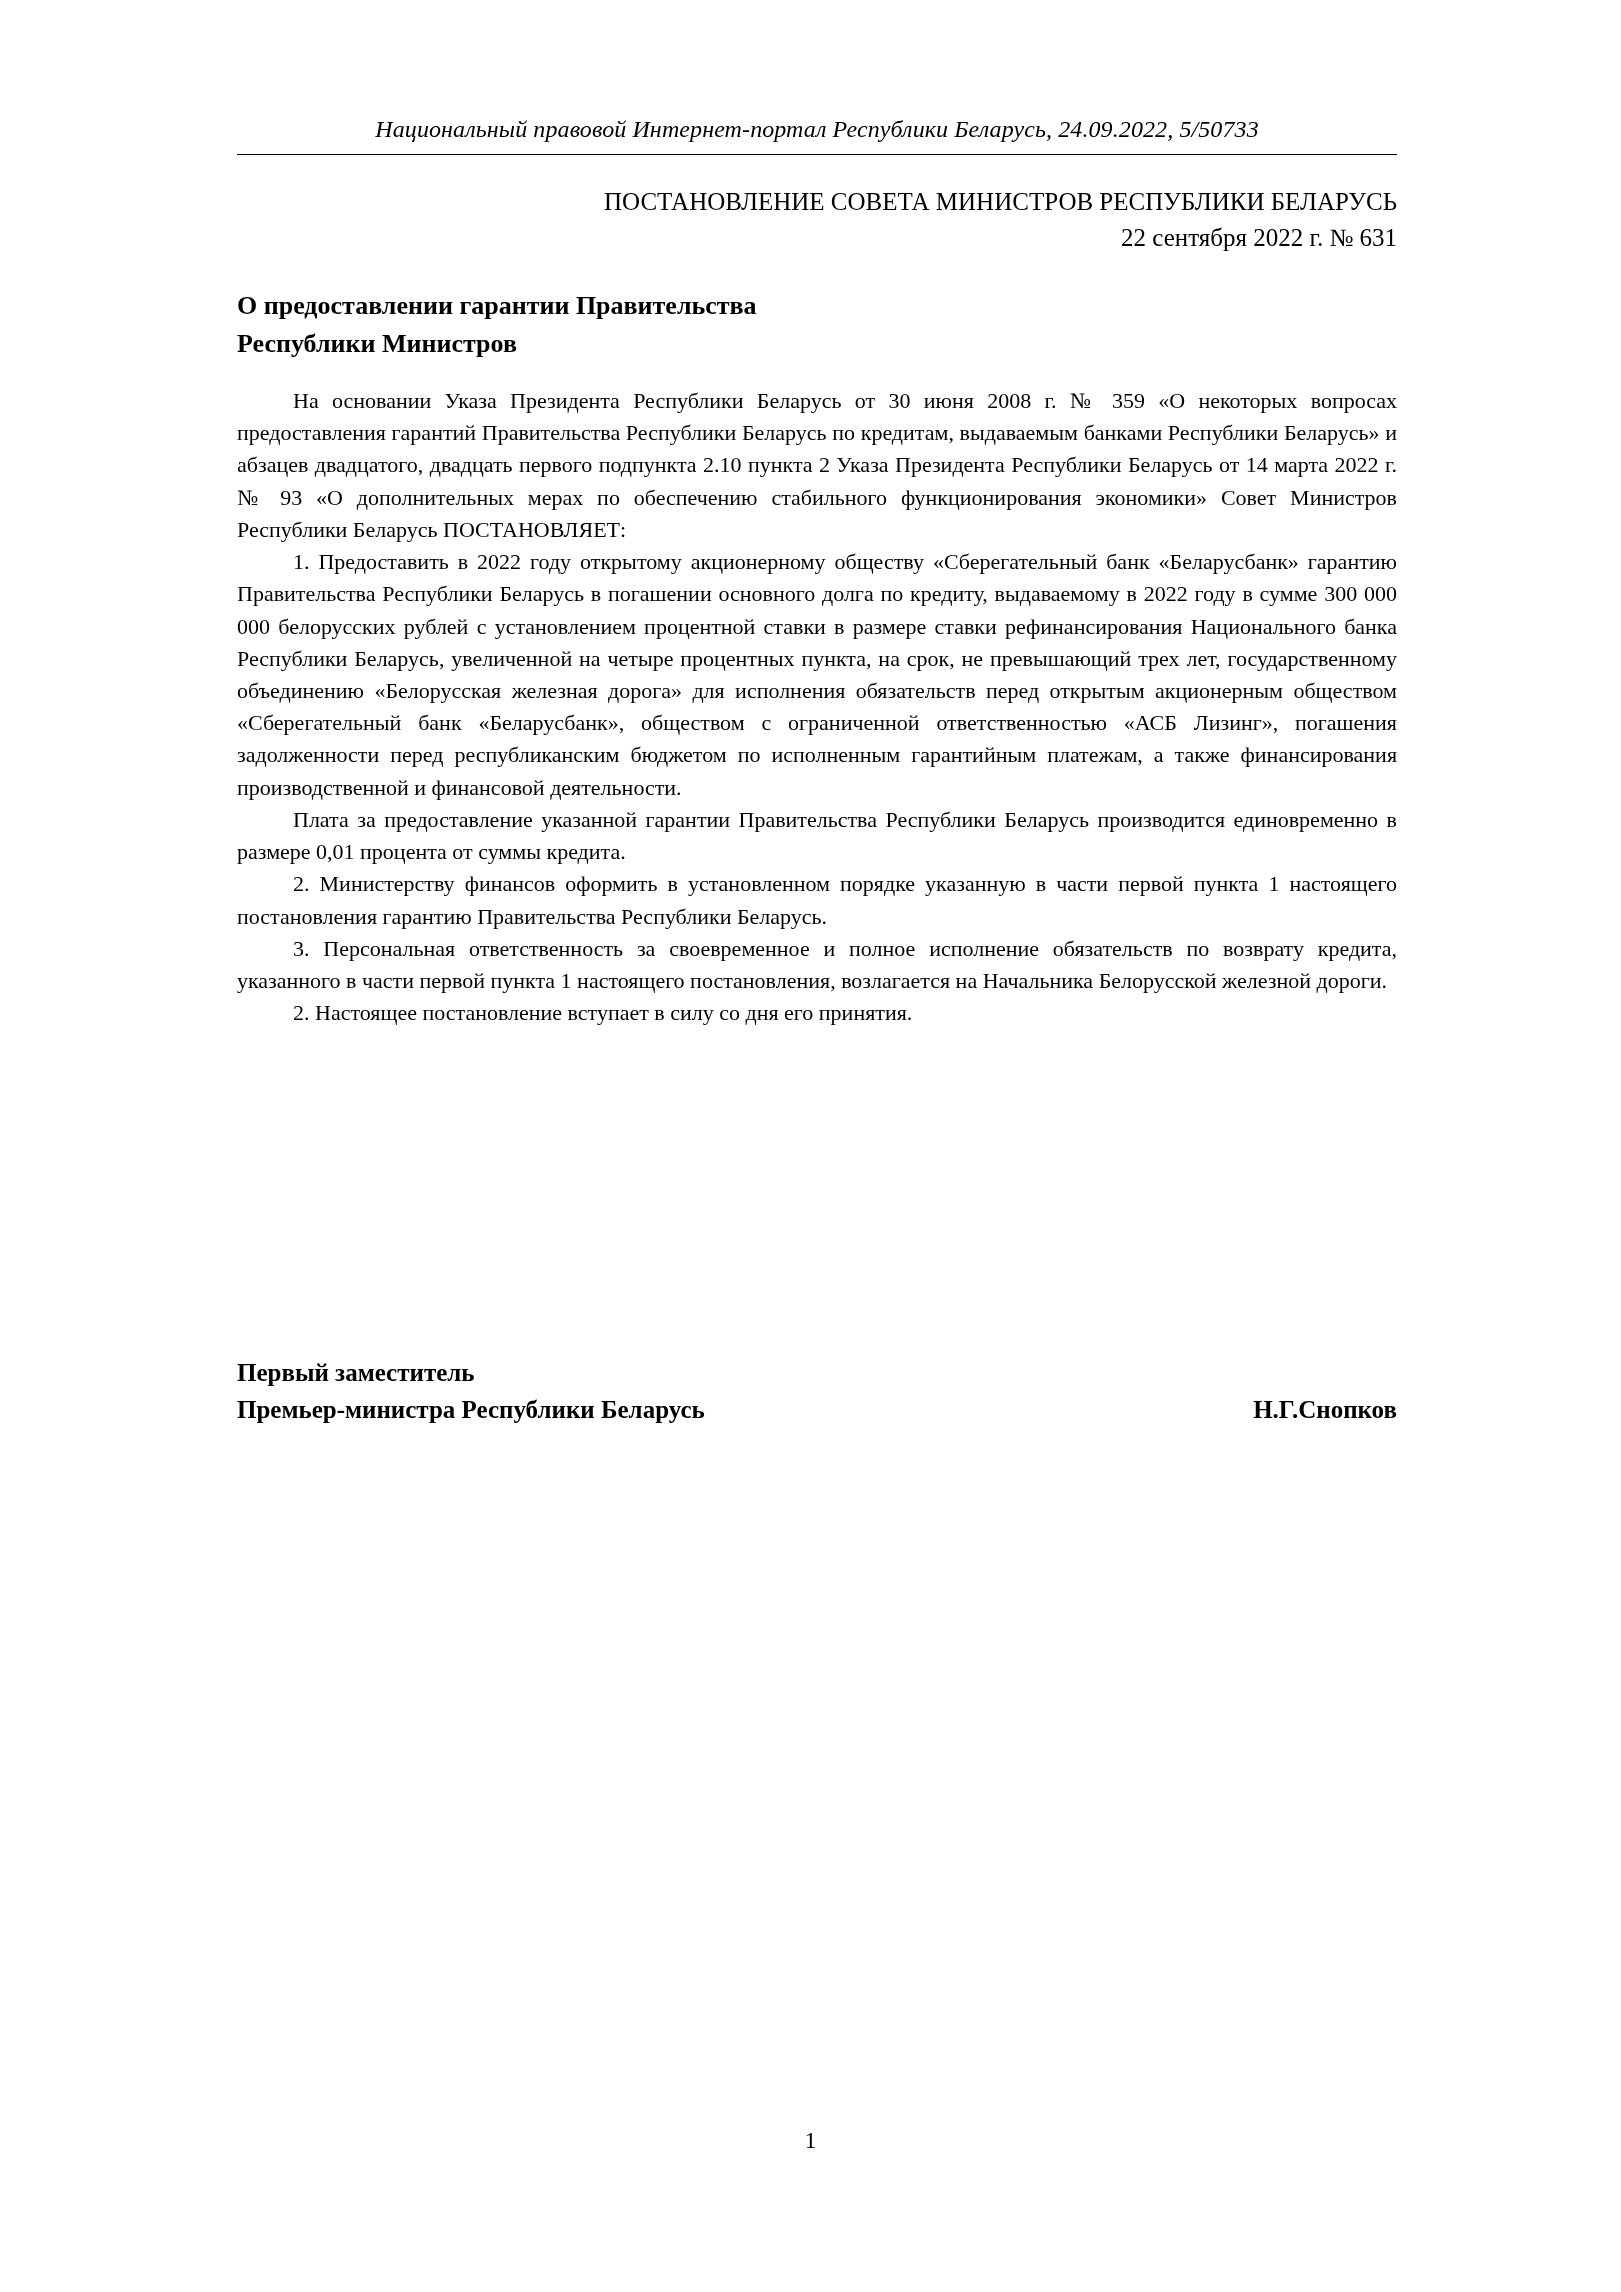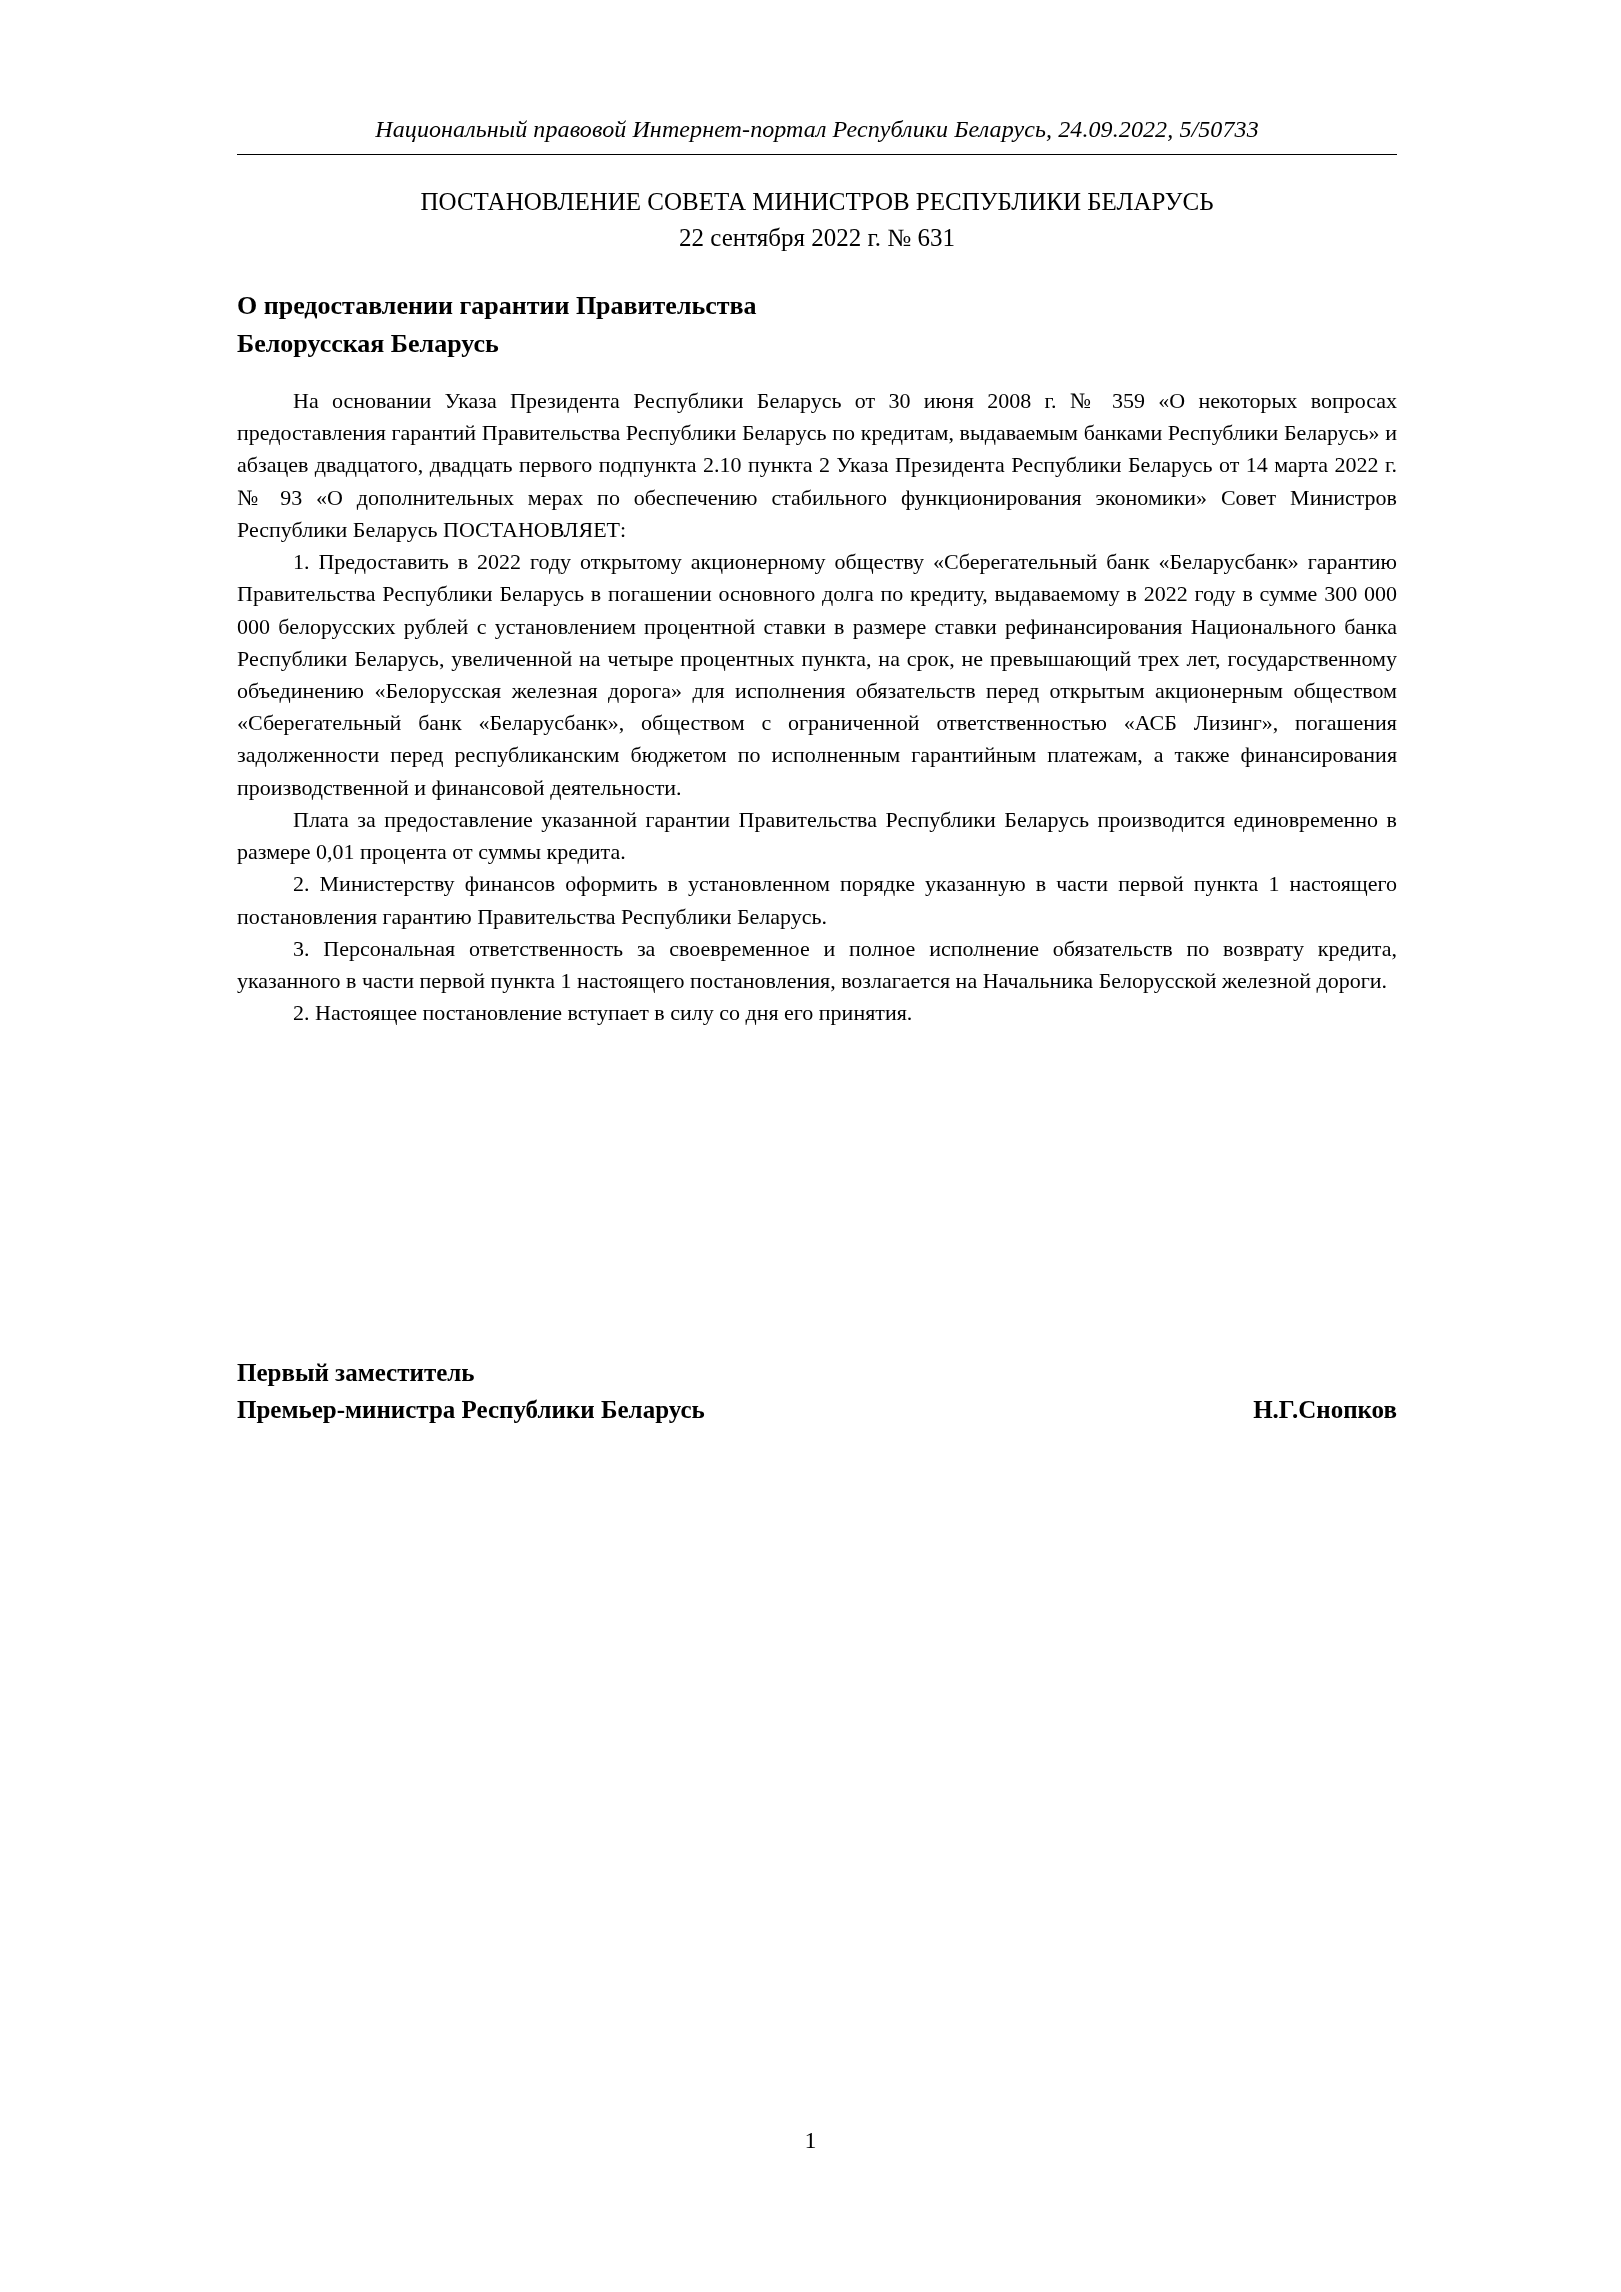--- a/index.html
+++ b/index.html
@@ -31,21 +31,21 @@
     font-size: 24px;
     letter-spacing: 0.1px;
     padding-bottom: 10.7px;
     border-bottom: 1.8px solid #000;
   }
   .doc-title {
     position: absolute;
     top: 184px;
     left: 237px;
     width: 1160px;
-    text-align: center;
+    text-align: right;
     font-size: 25px;
     line-height: 1.42;
   }
   .doc-title .line2 {
     display: block;
   }
   .subject {
     position: absolute;
     top: 287px;
     left: 237px;
@@ -105,21 +105,21 @@
     <span>Национальный правовой Интернет-портал Республики Беларусь, 24.09.2022, 5/50733</span>
   </div>
 
   <div class="doc-title">
     <span>ПОСТАНОВЛЕНИЕ СОВЕТА МИНИСТРОВ РЕСПУБЛИКИ БЕЛАРУСЬ</span>
     <span class="line2">22 сентября 2022 г. № 631</span>
   </div>
 
   <div class="subject">
     <span>О предоставлении гарантии Правительства</span>
-    <span class="l2">Белорусская Беларусь</span>
+    <span class="l2">Республики Министров</span>
   </div>
 
   <div class="body-text">
     <p>На основании Указа Президента Республики Беларусь от 30 июня 2008 г. № 359 «О некоторых вопросах предоставления гарантий Правительства Республики Беларусь по кредитам, выдаваемым банками Республики Беларусь» и абзацев двадцатого, двадцать первого подпункта 2.10 пункта 2 Указа Президента Республики Беларусь от 14 марта 2022 г. № 93 «О дополнительных мерах по обеспечению стабильного функционирования экономики» Совет Министров Республики Беларусь ПОСТАНОВЛЯЕТ:</p>
     <p>1. Предоставить в 2022 году открытому акционерному обществу «Сберегательный банк «Беларусбанк» гарантию Правительства Республики Беларусь в погашении основного долга по кредиту, выдаваемому в 2022 году в сумме 300 000 000 белорусских рублей с установлением процентной ставки в размере ставки рефинансирования Национального банка Республики Беларусь, увеличенной на четыре процентных пункта, на срок, не превышающий трех лет, государственному объединению «Белорусская железная дорога» для исполнения обязательств перед открытым акционерным обществом «Сберегательный банк «Беларусбанк», обществом с ограниченной ответственностью «АСБ Лизинг», погашения задолженности перед республиканским бюджетом по исполненным гарантийным платежам, а также финансирования производственной и финансовой деятельности.</p>
     <p>Плата за предоставление указанной гарантии Правительства Республики Беларусь производится единовременно в размере 0,01 процента от суммы кредита.</p>
     <p>2. Министерству финансов оформить в установленном порядке указанную в части первой пункта 1 настоящего постановления гарантию Правительства Республики Беларусь.</p>
     <p>3. Персональная ответственность за своевременное и полное исполнение обязательств по возврату кредита, указанного в части первой пункта 1 настоящего постановления, возлагается на Начальника Белорусской железной дороги.</p>
     <p>2. Настоящее постановление вступает в силу со дня его принятия.</p>
   </div>

